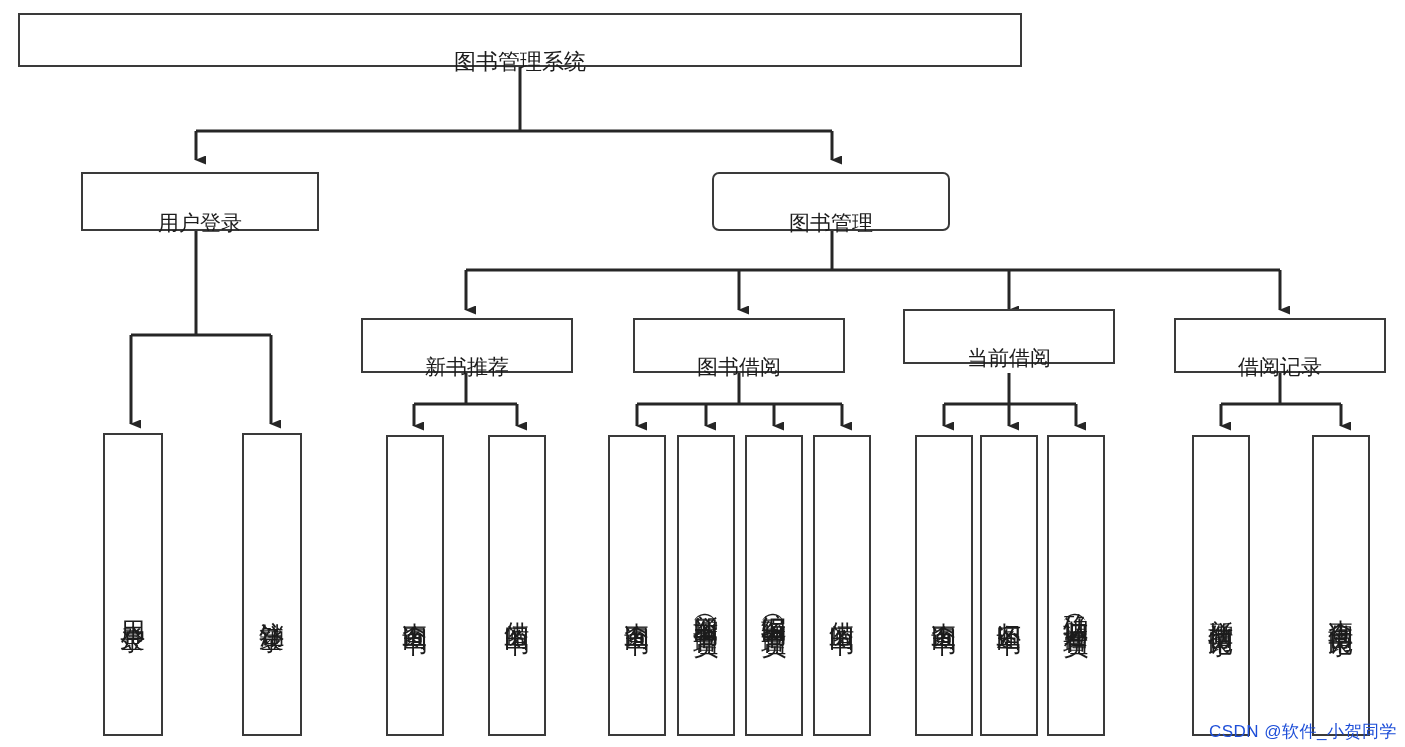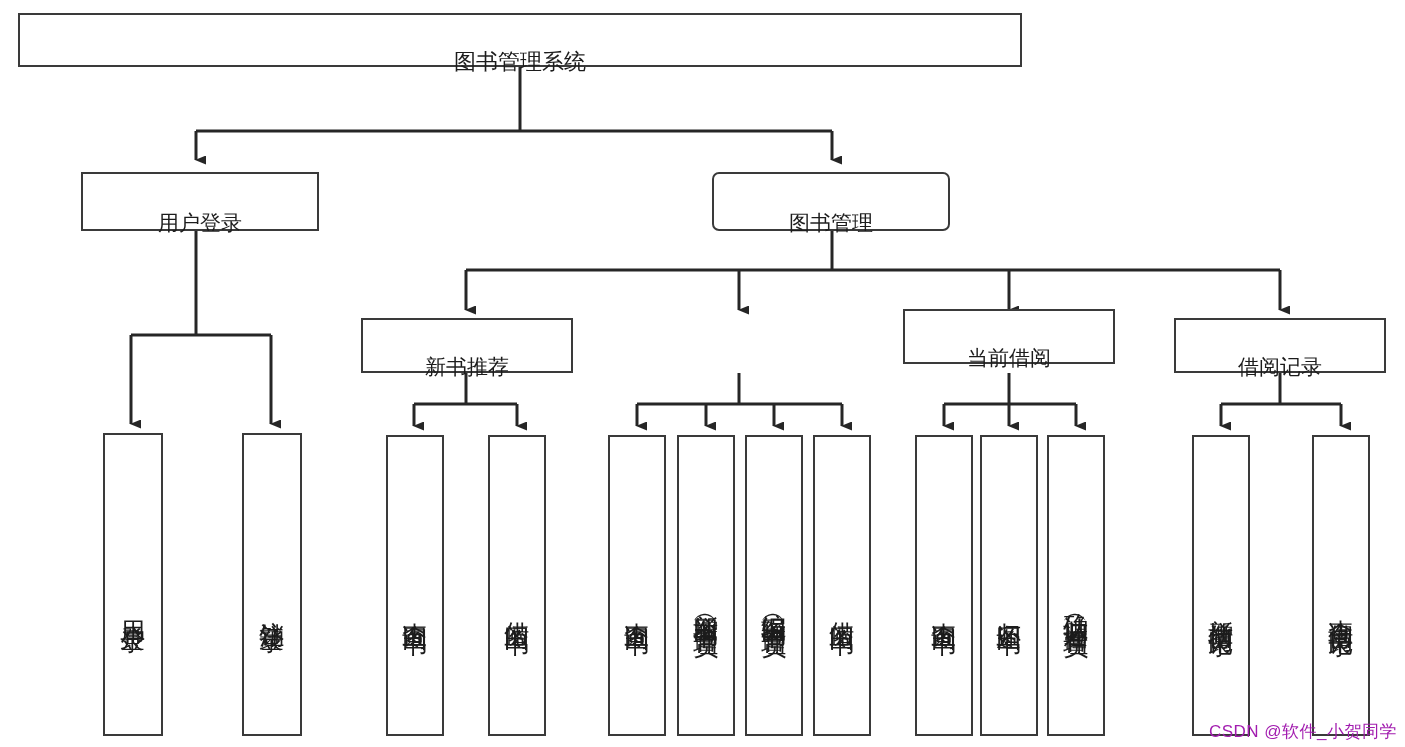--- a/index.html
+++ b/index.html
@@ -60,21 +60,21 @@
     font-size: 25px;
     line-height: 1.05;
     letter-spacing: 3px;
     white-space: nowrap;
   }
   #watermark {
     position: absolute;
     right: 8px;
     bottom: 4px;
     font-size: 17px;
-    color: #a21caf;
+    color: #1d4ed8;
     letter-spacing: 0.5px;
     white-space: nowrap;
   }
 </style>
 </head>
 <body>
 
 <div id="canvas">
 
   <svg id="wires" viewBox="0 0 1405 747" xmlns="http://www.w3.org/2000/svg">
@@ -135,20 +135,23 @@
   <div class="node horiz" style="left:81px; top:172px; width:238px; height:59px;">
     <span class="label">用户登录</span>
   </div>
   <div class="node horiz" style="left:712px; top:172px; width:238px; height:59px;border-radius:7px;">
     <span class="label">图书管理</span>
   </div>
 
   <div class="node horiz" style="left:361px; top:318px; width:212px; height:55px;">
     <span class="label">新书推荐</span>
   </div>
+  <div class="node horiz" style="left:633px; top:318px; width:212px; height:55px;">
+    <span class="label">图书借阅</span>
+  </div>
   <div class="node horiz" style="left:903px; top:309px; width:212px; height:55px;">
     <span class="label">当前借阅</span>
   </div>
   <div class="node horiz" style="left:1174px; top:318px; width:212px; height:55px;align-items:center;">
     <span class="label">借阅记录</span>
   </div>
 
   <div class="node vert" style="left:103px; top:433px; width:60px; height:303px;">
     <span class="label">用户登录</span>
   </div>

